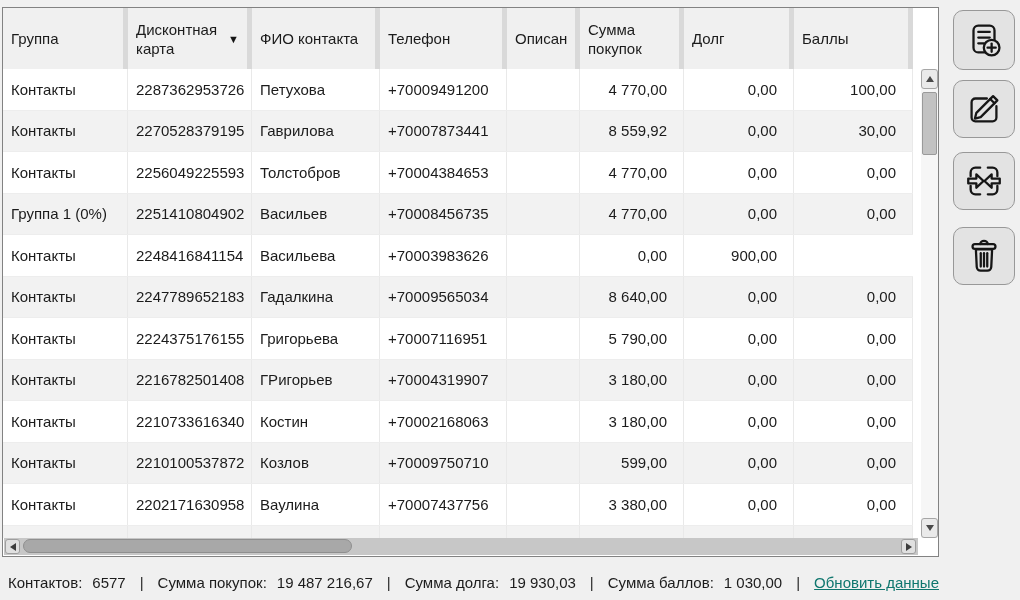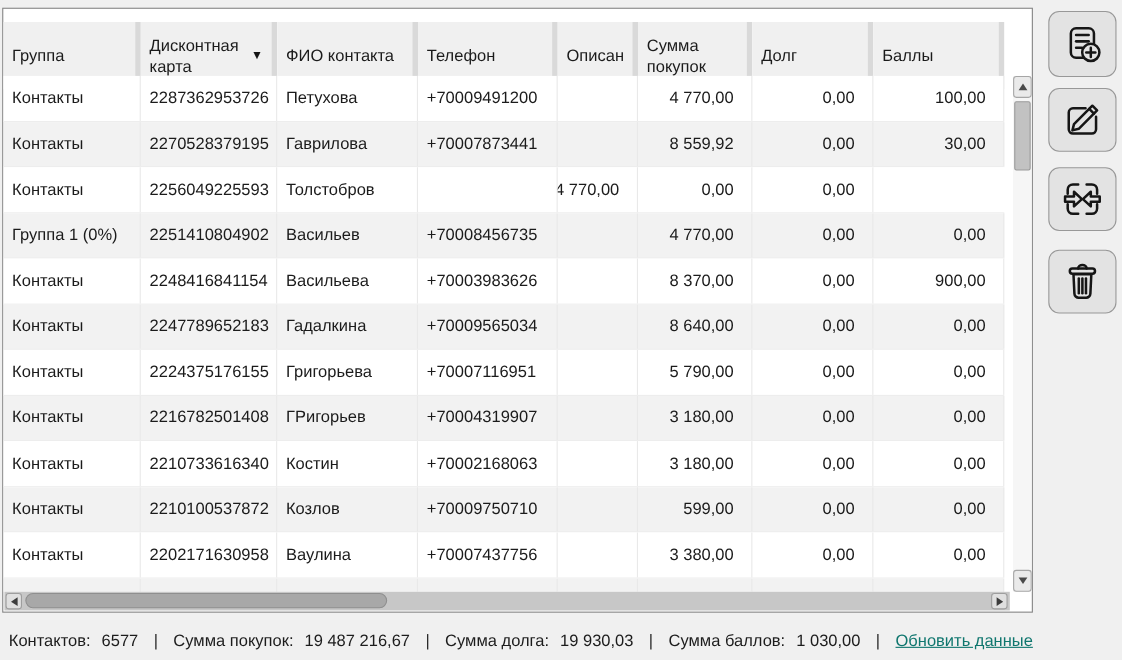--- a/index.html
+++ b/index.html
@@ -6,21 +6,21 @@
   body{
     width:1020px;height:600px;position:relative;overflow:hidden;
     background:#f0f0f0;
     font-family:"Liberation Sans", sans-serif;
     -webkit-font-smoothing:antialiased;
   }
   
   .panel{position:absolute;left:2px;top:7px;width:937px;height:550px;
     background:#ffffff;border:1px solid #828282;box-sizing:border-box;overflow:hidden;}
   .cols{display:grid;grid-template-columns:125px 124px 128px 127px 73px 104px 110px 119px;}
-  .thead{position:absolute;left:0;top:12px;height:61px;width:910px;}
+  .thead{position:absolute;left:0;top:0;height:61px;width:910px;}
   .hcell{position:relative;background:#f0f0f0;box-sizing:border-box;
     padding:0 14px 0 8px;display:flex;align-items:center;
     font-size:15px;color:#1b1b1b;overflow:hidden;cursor:default;}
   .hcell::after{content:"";position:absolute;right:0;top:0;bottom:0;width:5px;background:#d9d9d9;}
   .hlabel{line-height:19px;}
   .sort{position:absolute;right:13px;top:50%;transform:translateY(-50%);
     font-size:11px;color:#141414;}
   .tbody{position:absolute;left:0;top:61px;width:910px;}
   .trow{height:41.5px;box-sizing:border-box;border-bottom:1px solid #ededed;background:#ffffff;}
   .trow.alt{background:#f2f2f2;}
@@ -118,20 +118,21 @@
         <div class="tcell">+70007873441</div>
         <div class="tcell"></div>
         <div class="tcell num">8 559,92</div>
         <div class="tcell num">0,00</div>
         <div class="tcell num">30,00</div>
       </div>
       <div class="trow cols">
         <div class="tcell">Контакты</div>
         <div class="tcell">2256049225593</div>
         <div class="tcell">Толстобров</div>
+        <div class="tcell">+70004384653</div>
         <div class="tcell"></div>
         <div class="tcell num">4 770,00</div>
         <div class="tcell num">0,00</div>
         <div class="tcell num">0,00</div>
       </div>
       <div class="trow cols alt">
         <div class="tcell">Группа 1 (0%)</div>
         <div class="tcell">2251410804902</div>
         <div class="tcell">Васильев</div>
         <div class="tcell">+70008456735</div>
@@ -139,21 +140,20 @@
         <div class="tcell num">4 770,00</div>
         <div class="tcell num">0,00</div>
         <div class="tcell num">0,00</div>
       </div>
       <div class="trow cols">
         <div class="tcell">Контакты</div>
         <div class="tcell">2248416841154</div>
         <div class="tcell">Васильева</div>
         <div class="tcell">+70003983626</div>
         <div class="tcell"></div>
-        <div class="tcell num">8 370,00</div>
         <div class="tcell num">0,00</div>
         <div class="tcell num">900,00</div>
       </div>
       <div class="trow cols alt">
         <div class="tcell">Контакты</div>
         <div class="tcell">2247789652183</div>
         <div class="tcell">Гадалкина</div>
         <div class="tcell">+70009565034</div>
         <div class="tcell"></div>
         <div class="tcell num">8 640,00</div>

